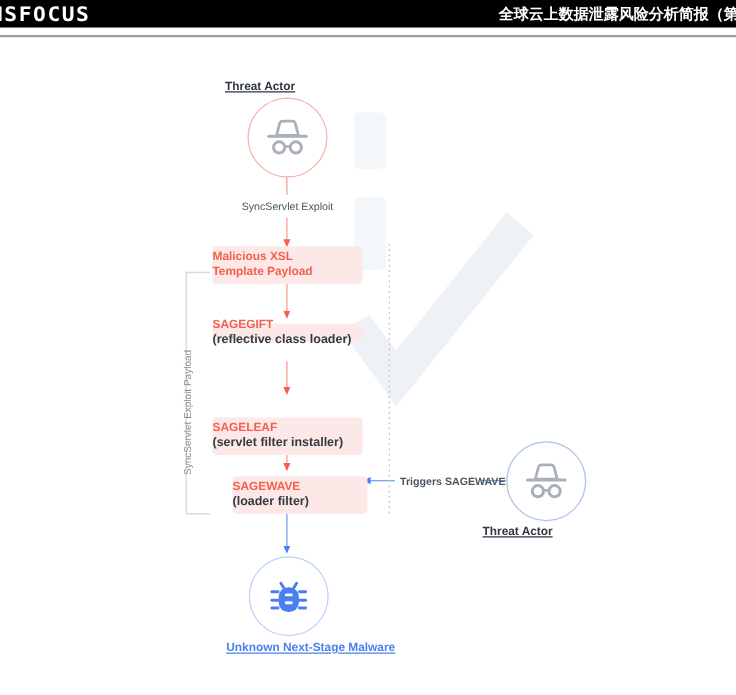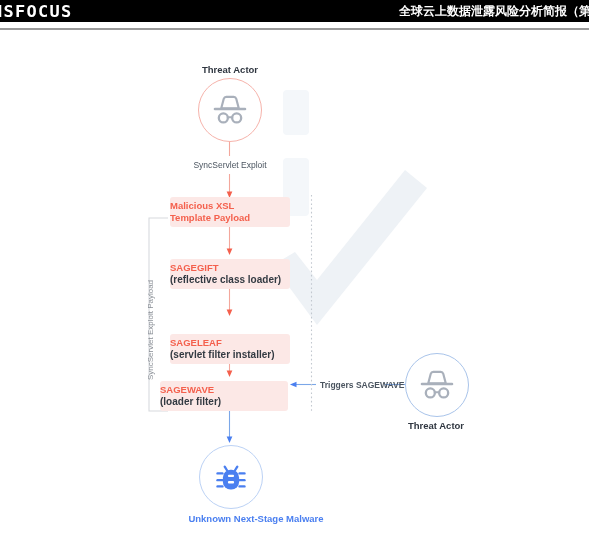--- a/index.html
+++ b/index.html
@@ -90,22 +90,22 @@
     background: #ffffff;
     display: flex;
     align-items: center;
     justify-content: center;
   }
   .node-caption {
     position: absolute;
     font-size: 9.5px;
     font-weight: 700;
     color: #2f3640;
-    text-align: center;
-    white-space: nowrap;
+    white-space: nowrap;
+    text-decoration: underline;
   }
   .node-caption.blue-cap {
     color: #4a7ff0;
     font-weight: 600;
     font-size: 9.5px;
     margin-left: 26px;
   }
 
   .stage-box {
     position: absolute;
@@ -213,31 +213,31 @@
     </svg>
   </div>
 
   <div class="edge-label" style="left:179px; top:130px; width:102px; text-align:center;">SyncServlet Exploit</div>
 
   <div class="stage-box" style="left:170px; top:167px; width:120px; height:30px;">
     <div class="stage-title">Malicious XSL</div>
     <div class="stage-title">Template Payload</div>
   </div>
 
-  <div class="stage-box" style="left:170px; top:229px; width:120px; height:30px;">
+  <div class="stage-box" style="left:170px; top:229px; width:120px; height:14px;">
     <div class="stage-title">SAGEGIFT</div>
     <div class="stage-sub">(reflective class loader)</div>
   </div>
 
   <div class="stage-box" style="left:170px; top:304px; width:120px; height:30px;">
     <div class="stage-title">SAGELEAF</div>
     <div class="stage-sub">(servlet filter installer)</div>
   </div>
 
-  <div class="stage-box" style="left:160px; top:351px; width:128px; height:30px;">
+  <div class="stage-box" style="left:186px; top:351px; width:108px; height:30px;">
     <div class="stage-title">SAGEWAVE</div>
     <div class="stage-sub">(loader filter)</div>
   </div>
 
   <div class="bracket-label" style="left:146px; top:350px; transform:rotate(-90deg);">SyncServlet Exploit Payload</div>
 
   <div class="edge-label" style="left:320px; top:350px;font-weight:bold;">Triggers SAGEWAVE</div>
 
   <div class="circle-node" style="left:405px; top:323px; width:62px; height:62px; border:1.2px solid #a9c4ea;">
     <svg width="40" height="30" viewBox="0 0 48 36">

